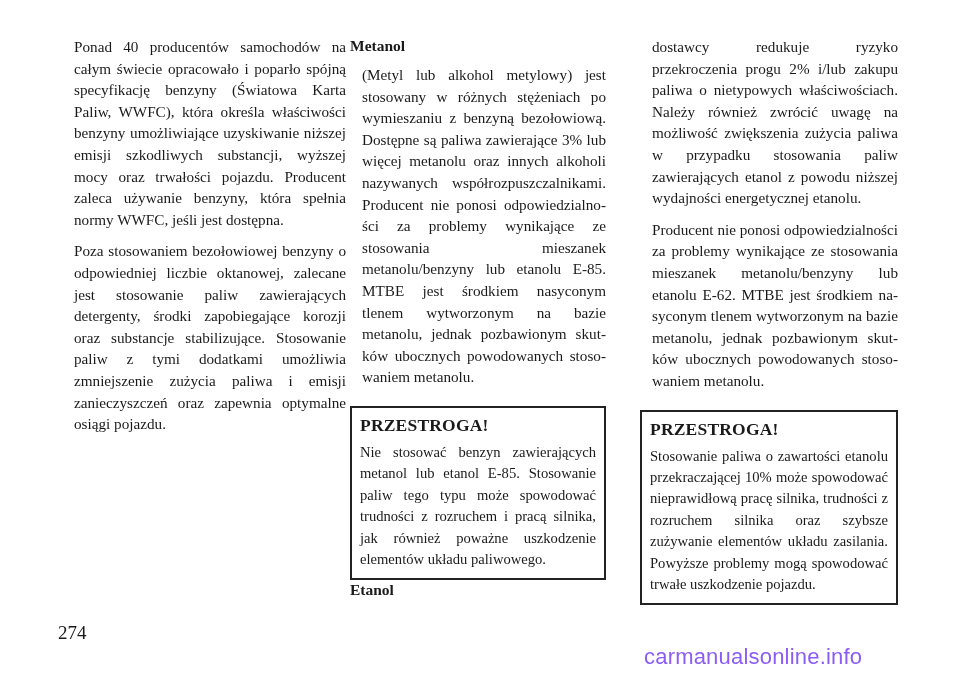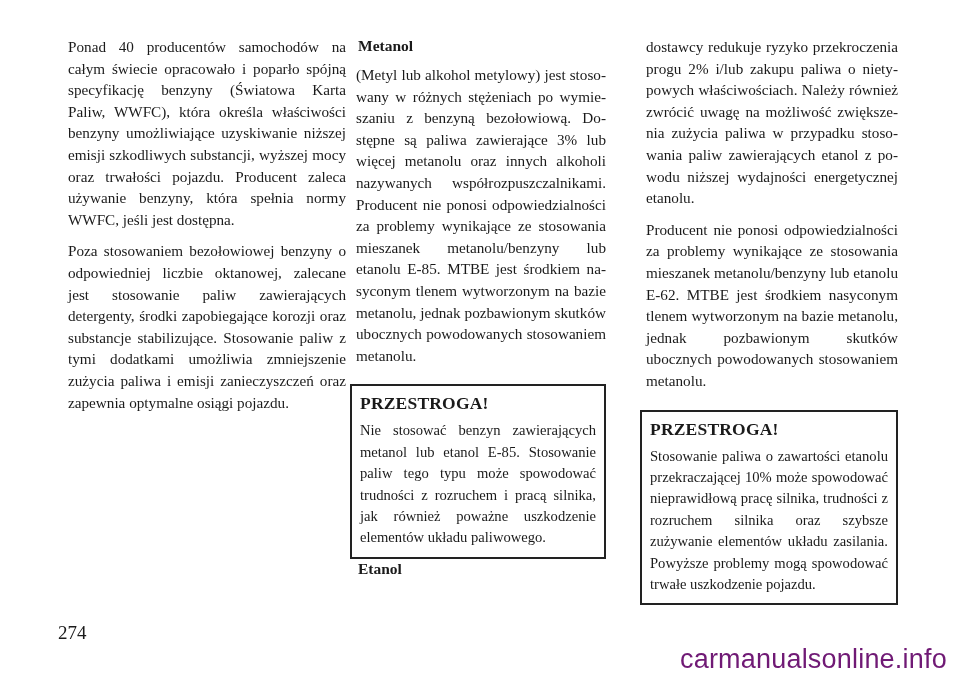--- a/index.html
+++ b/index.html
@@ -1,29 +1,29 @@
 <!DOCTYPE html>
 <html><head>
   <meta charset="utf-8">
   <style>
     html, body { margin:0; padding:0; background:#ffffff; }
     body { width:960px; height:678px; position:relative; overflow:hidden;
       font-family:"Liberation Serif", "DejaVu Serif", serif; color:#1a1a1a; }
     .col { position:absolute; top:36px; font-size:15.2px; line-height:21.6px; text-align:justify; }
-    .col p { margin:0 0 10px 6px; hyphens:manual; }
+    .col p { margin:0 0 10px 12px; hyphens:manual; }
     .col1 { left:62px; width:284px; }
     .col2 { left:350px; width:256px; }
     .col3 { left:640px; width:258px; }
-    h3 { font-size:15.5px; font-weight:bold; margin:0 0 8px 8px; line-height:20px; }
+    h3 { font-size:15.5px; font-weight:bold; margin:0 0 8px 0; line-height:20px; }
     .warn { border:2px solid #222; padding:6px 8px 8px 8px; margin:18px 0 0 0; }
     .warn h4 { font-size:17.5px; font-weight:bold; margin:0 0 6px 0; line-height:22px; letter-spacing:0.2px; }
     .warn p { margin:0; font-size:14.6px; line-height:21.4px; }
     .pagenum { position:absolute; left:58px; top:622px; font-size:19px; }
-    .watermark { position:absolute; left:680px; top:644px; font-family:"Liberation Sans", "DejaVu Sans", sans-serif;
-      font-size:27px; color:#701a75; letter-spacing:0.2px; }
+    .watermark { position:absolute; left:644px; top:644px; font-family:"Liberation Sans", "DejaVu Sans", sans-serif;
+      font-size:22px; color:#8b5cf6; letter-spacing:0.2px; }
   </style>
 </head>
 <body>
 
 <div class="col col1">
   <p>Ponad 40 producentów samochodów na całym świecie opracowało i poparło spójną specyfikację benzyny (Światowa Karta Paliw, WWFC), która określa właściwości benzyny umożliwiające uzyskiwanie niższej emisji szkodliwych substancji, wyższej mocy oraz trwałości pojazdu. Producent zaleca używanie benzyny, która spełnia normy WWFC, jeśli jest dostępna.</p>
   <p>Poza stosowaniem bezołowiowej ben­zyny o odpowiedniej liczbie oktanowej, zalecane jest stosowanie paliw zawiera­jących detergenty, środki zapobiegające korozji oraz substancje stabilizujące. Stosowanie paliw z tymi dodatkami umożliwia zmniejszenie zużycia paliwa i emisji zanieczyszczeń oraz zapewnia optymalne osiągi pojazdu.</p>
 </div>
 
 <div class="col col2">

